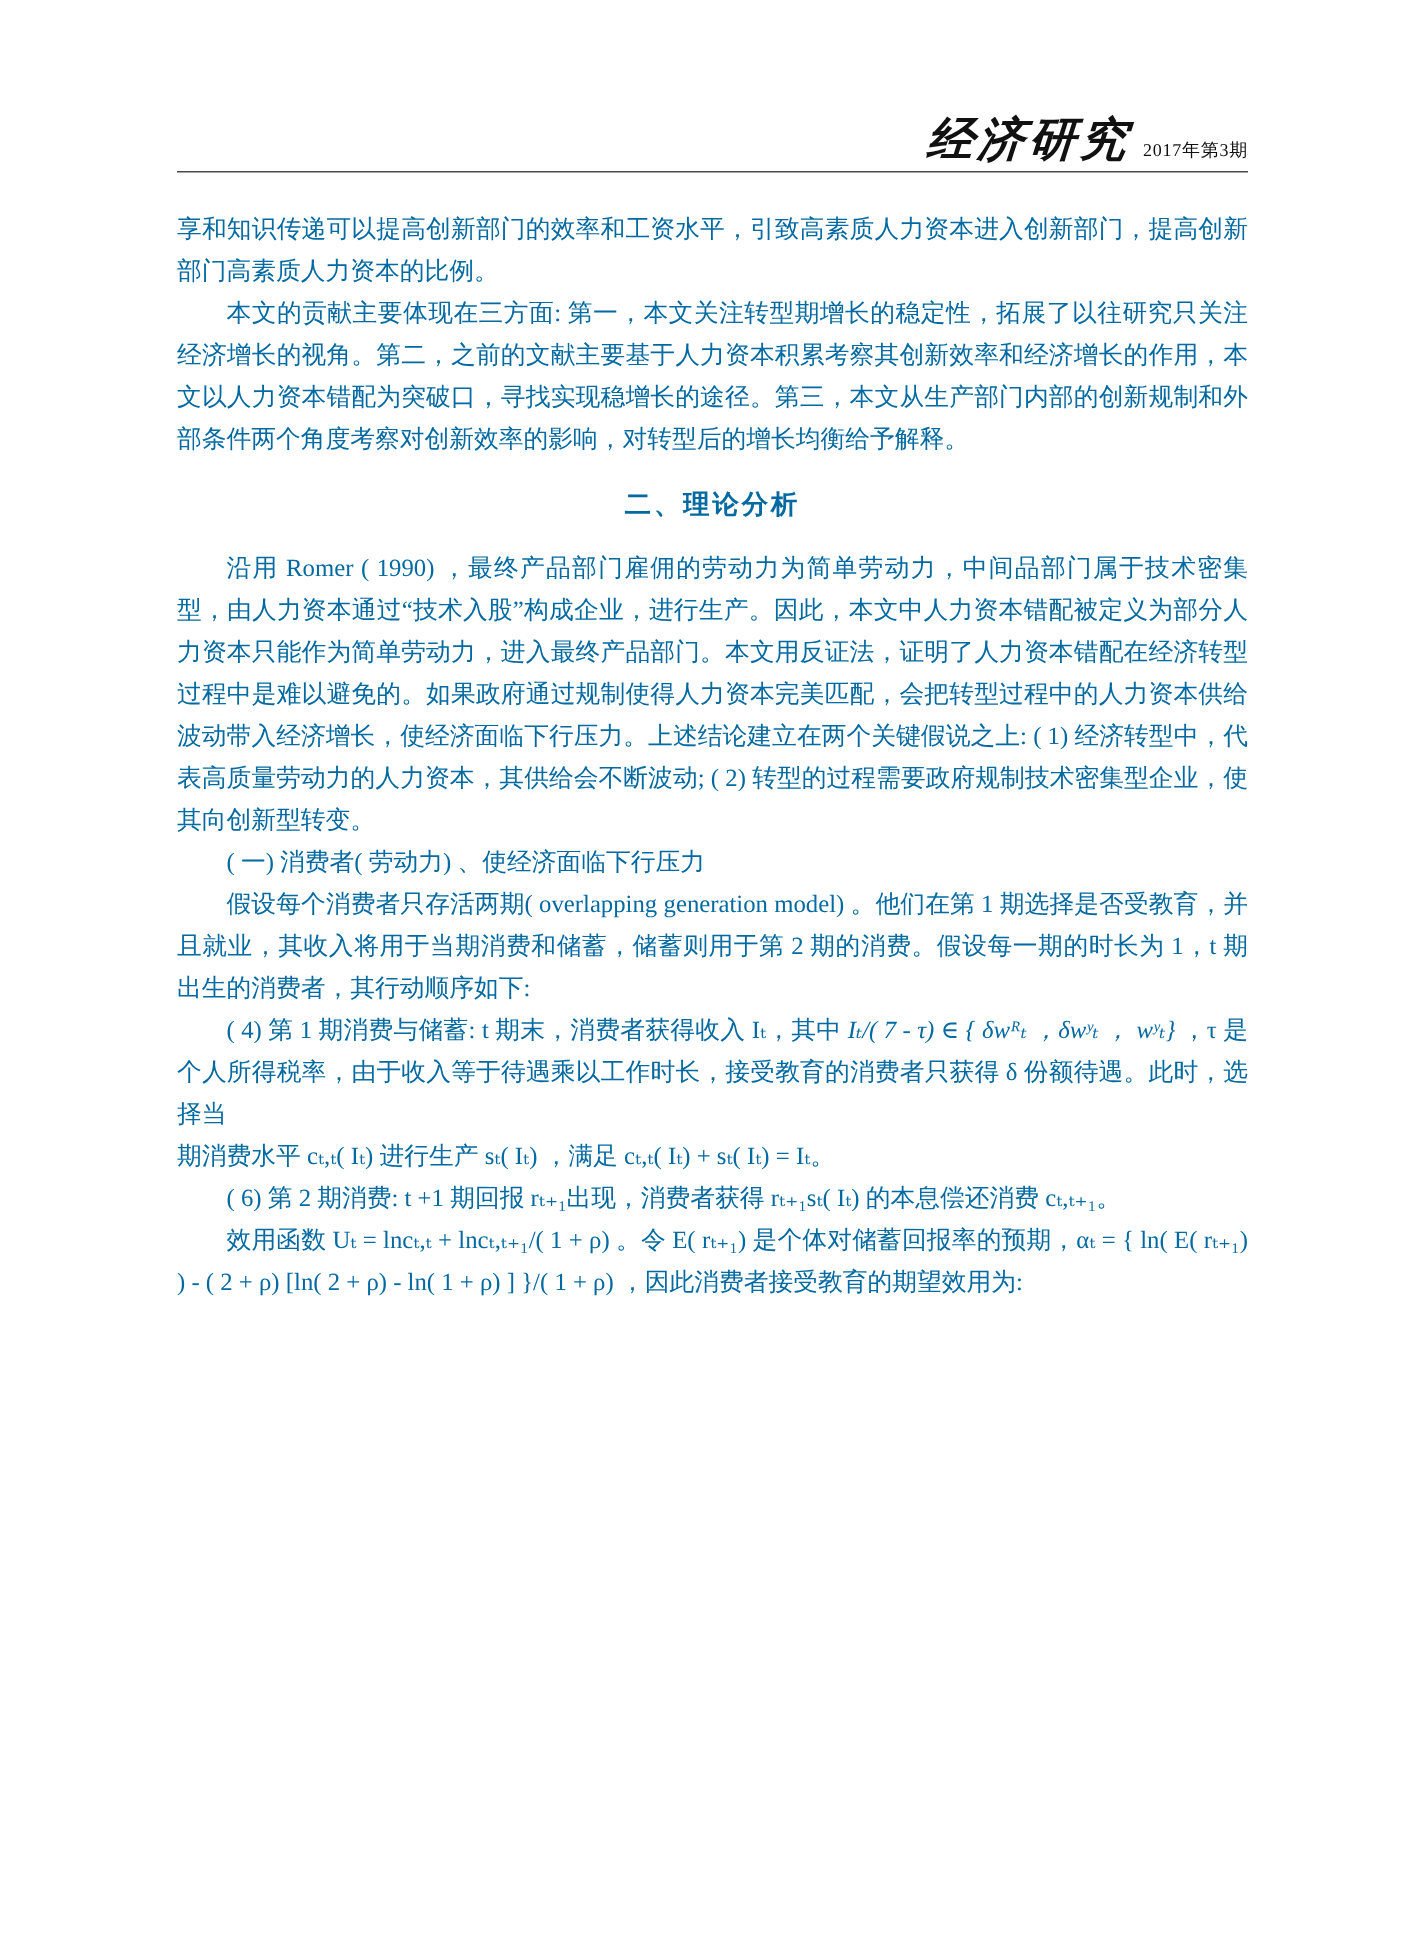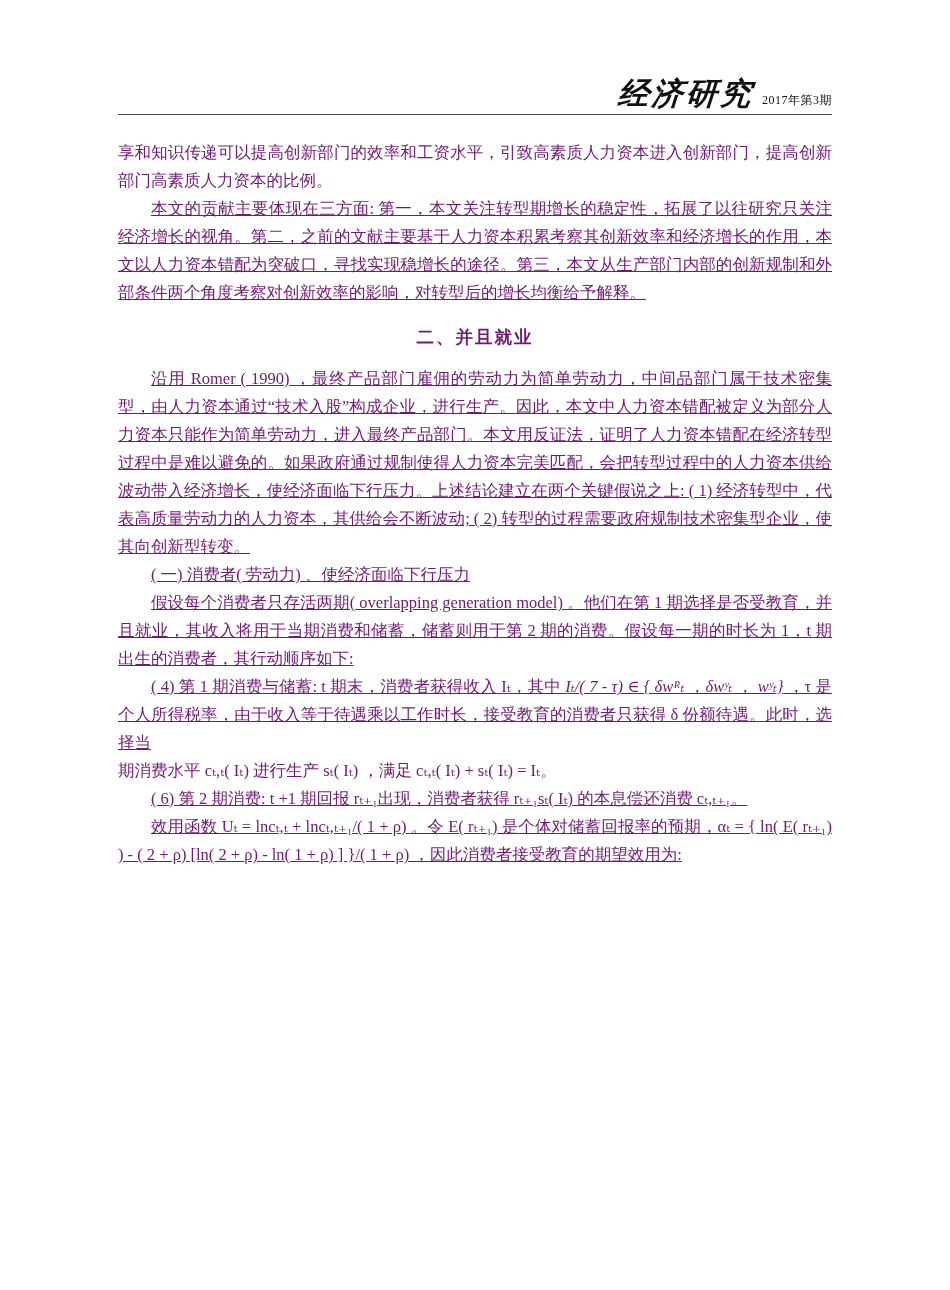--- a/index.html
+++ b/index.html
@@ -47,28 +47,27 @@
     padding-bottom: 3px;
     color: #111;
     letter-spacing: 0.5px;
   }
   
   .article {
     margin-top: 24px;
     font-size: 16.5px;
     line-height: 28px;
     text-align: justify;
-    color: #701a75;
+    color: #0369a1;
   }
   .article p {
     margin: 0;
   }
   .article p.indent {
     text-indent: 2em;
-    text-decoration: underline;
   }
   .section-heading {
     text-align: center;
     font-family: "DejaVu Sans", "Liberation Sans", sans-serif;
     font-weight: bold;
     font-size: 17.5px;
     letter-spacing: 2px;
     margin: 16px 0 14px 0;
   }
   .formula {
@@ -85,21 +84,21 @@
       <span class="journal-logo">经济研究</span>
       <span class="issue">2017年第3期</span>
     </div>
 
     <div class="article">
 
       <p>享和知识传递可以提高创新部门的效率和工资水平，引致高素质人力资本进入创新部门，提高创新部门高素质人力资本的比例。</p>
 
       <p class="indent">本文的贡献主要体现在三方面: 第一，本文关注转型期增长的稳定性，拓展了以往研究只关注经济增长的视角。第二，之前的文献主要基于人力资本积累考察其创新效率和经济增长的作用，本文以人力资本错配为突破口，寻找实现稳增长的途径。第三，本文从生产部门内部的创新规制和外部条件两个角度考察对创新效率的影响，对转型后的增长均衡给予解释。</p>
 
-      <div class="section-heading">二、并且就业</div>
+      <div class="section-heading">二、理论分析</div>
 
       <p class="indent">沿用 Romer ( 1990) ，最终产品部门雇佣的劳动力为简单劳动力，中间品部门属于技术密集型，由人力资本通过“技术入股”构成企业，进行生产。因此，本文中人力资本错配被定义为部分人力资本只能作为简单劳动力，进入最终产品部门。本文用反证法，证明了人力资本错配在经济转型过程中是难以避免的。如果政府通过规制使得人力资本完美匹配，会把转型过程中的人力资本供给波动带入经济增长，使经济面临下行压力。上述结论建立在两个关键假说之上: ( 1) 经济转型中，代表高质量劳动力的人力资本，其供给会不断波动; ( 2) 转型的过程需要政府规制技术密集型企业，使其向创新型转变。</p>
 
       <p class="indent">( 一) 消费者( 劳动力) 、使经济面临下行压力</p>
 
       <p class="indent">假设每个消费者只存活两期( overlapping generation model) 。他们在第 1 期选择是否受教育，并且就业，其收入将用于当期消费和储蓄，储蓄则用于第 2 期的消费。假设每一期的时长为 1，t 期出生的消费者，其行动顺序如下:</p>
 
 
 
       <p class="indent"><span>( 4) 第 1 期消费与储蓄: t 期末，消费者获得收入 Iₜ，其中 </span><span class="formula">Iₜ/( 7 - τ) ∈ { δwᴿₜ ，δwʸₜ ， wʸₜ}</span><span> ，τ 是个人所得税率，由于收入等于待遇乘以工作时长，接受教育的消费者只获得 δ 份额待遇。此时，选择当</span></p>

